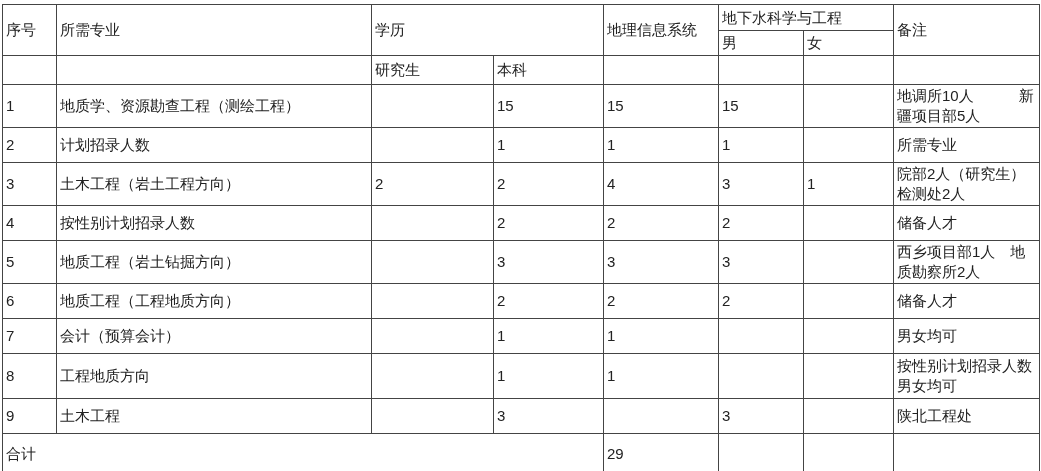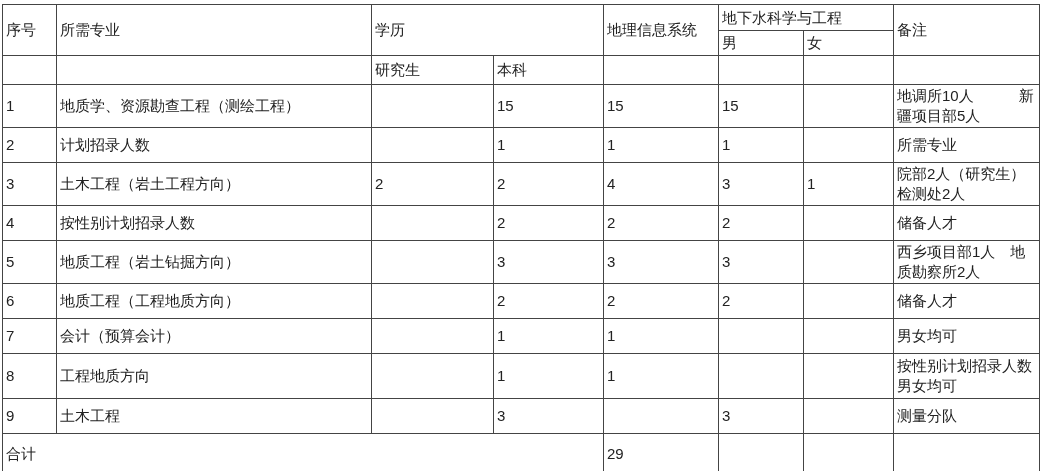--- a/index.html
+++ b/index.html
@@ -176,21 +176,21 @@
   </tr>
 
   <tr class="h35">
     <td>9</td>
     <td>土木工程</td>
     <td></td>
     <td>3</td>
     <td></td>
     <td>3</td>
     <td></td>
-    <td>测量分队</td>
+    <td>陕北工程处</td>
   </tr>
 
   <tr class="h41">
     <td colspan="4">合计</td>
     <td>29</td>
     <td></td>
     <td></td>
     <td></td>
   </tr>
 </tbody>

